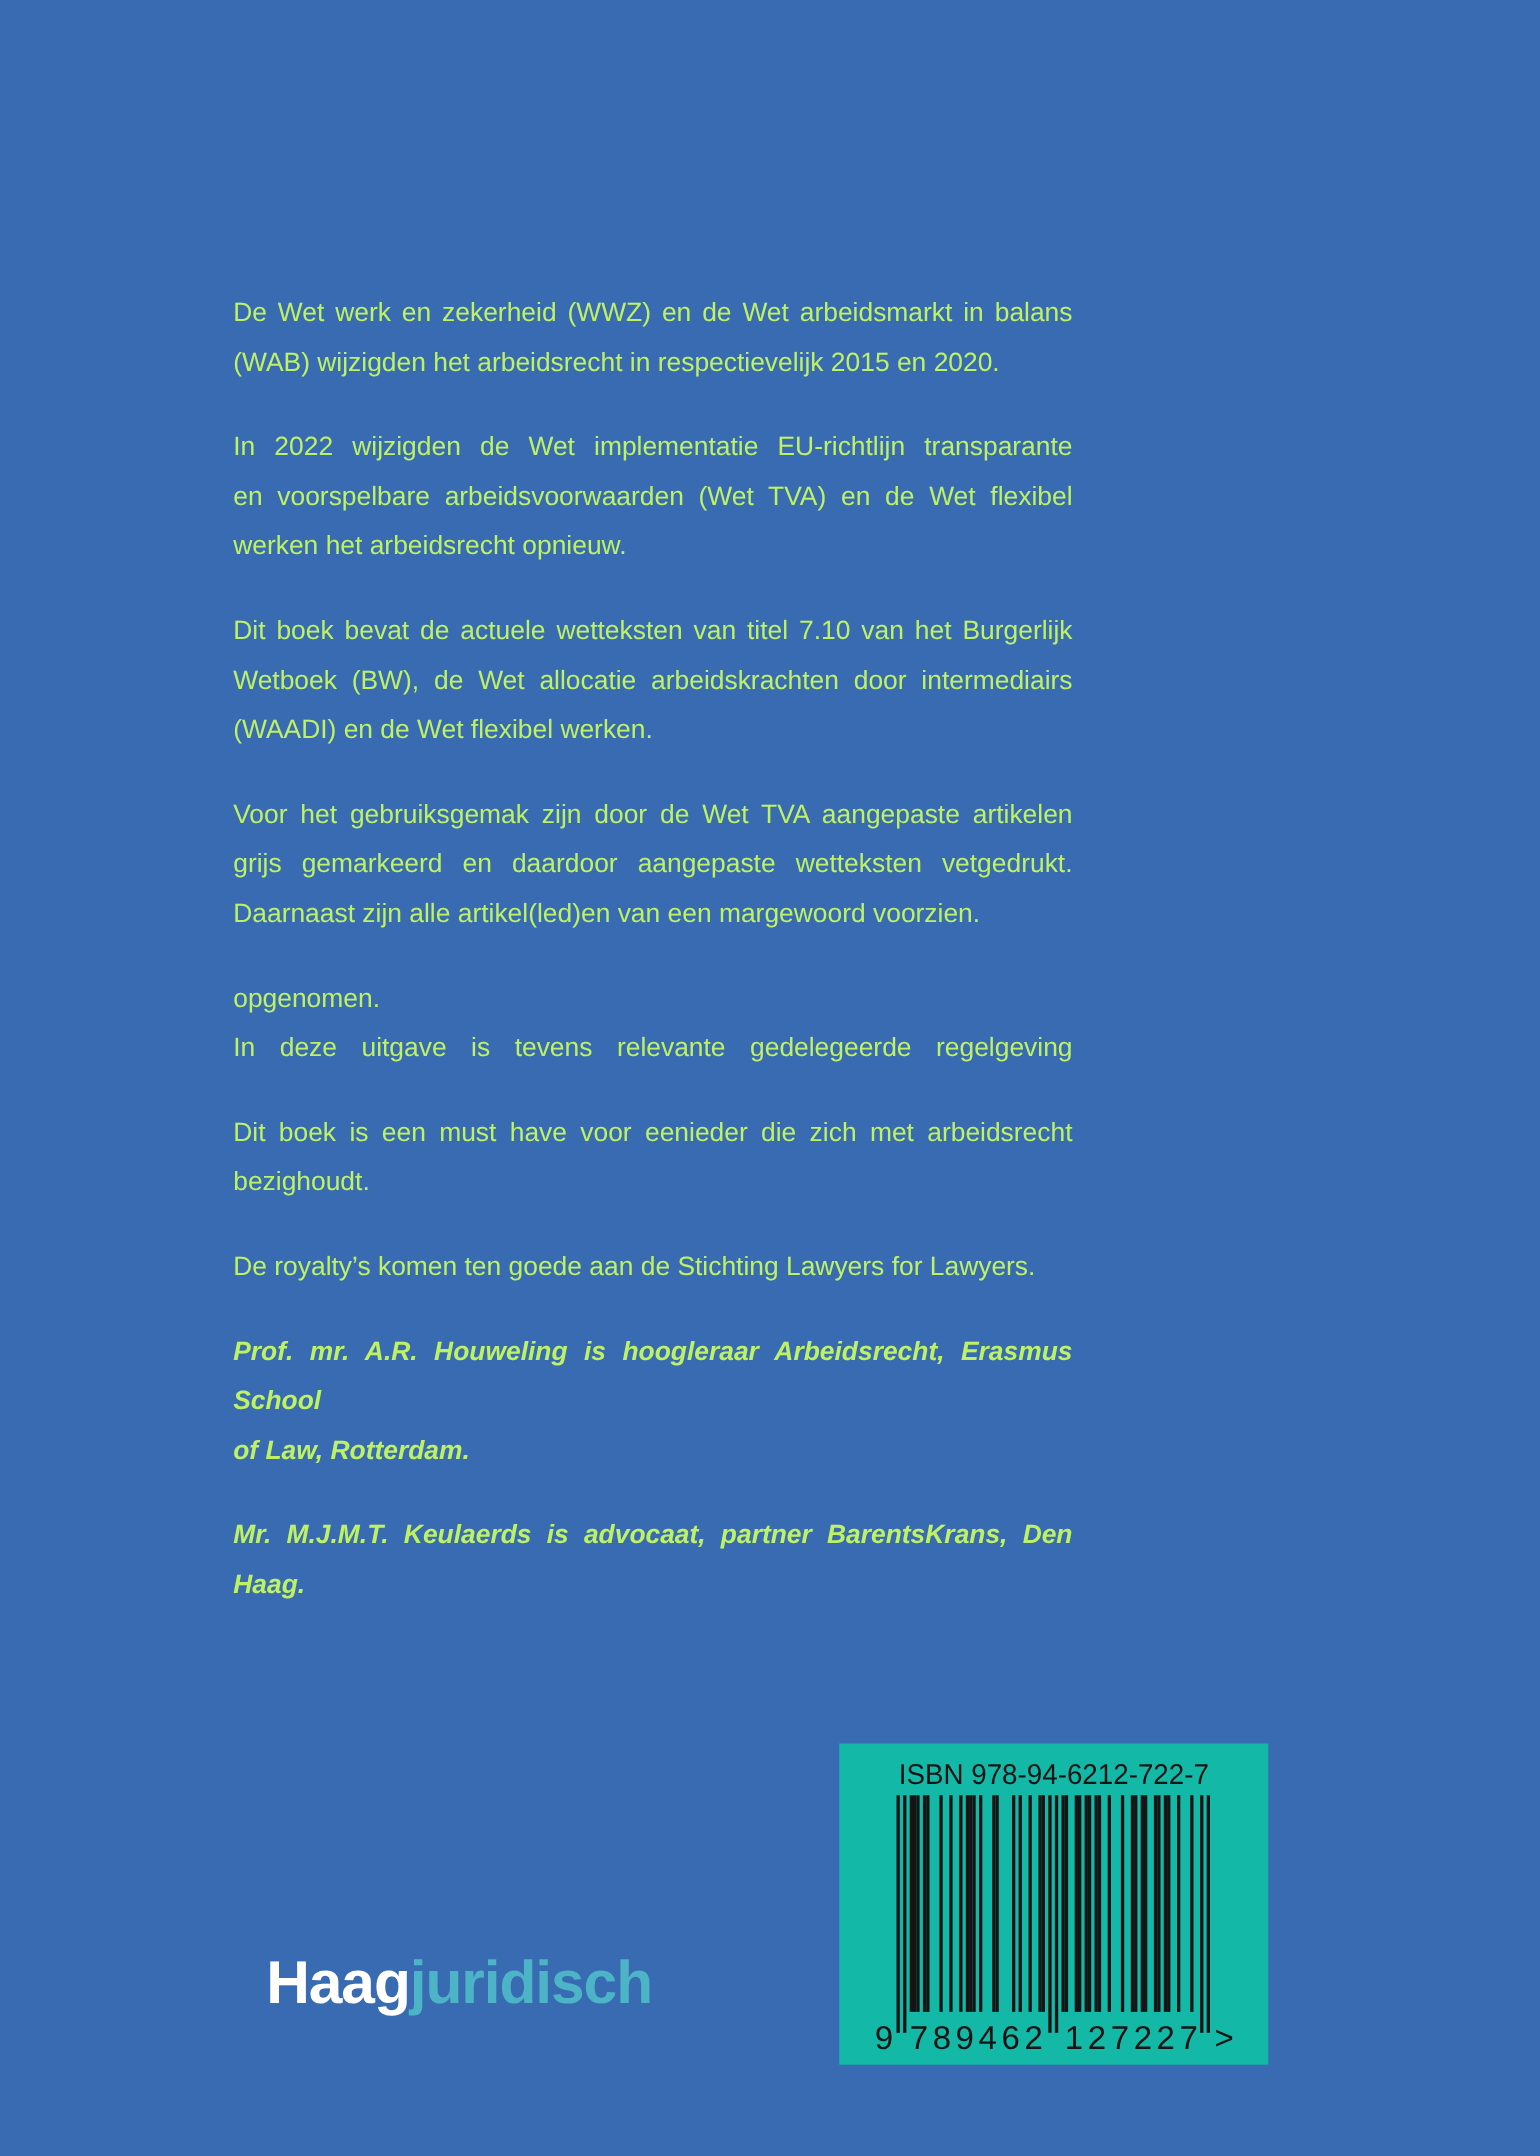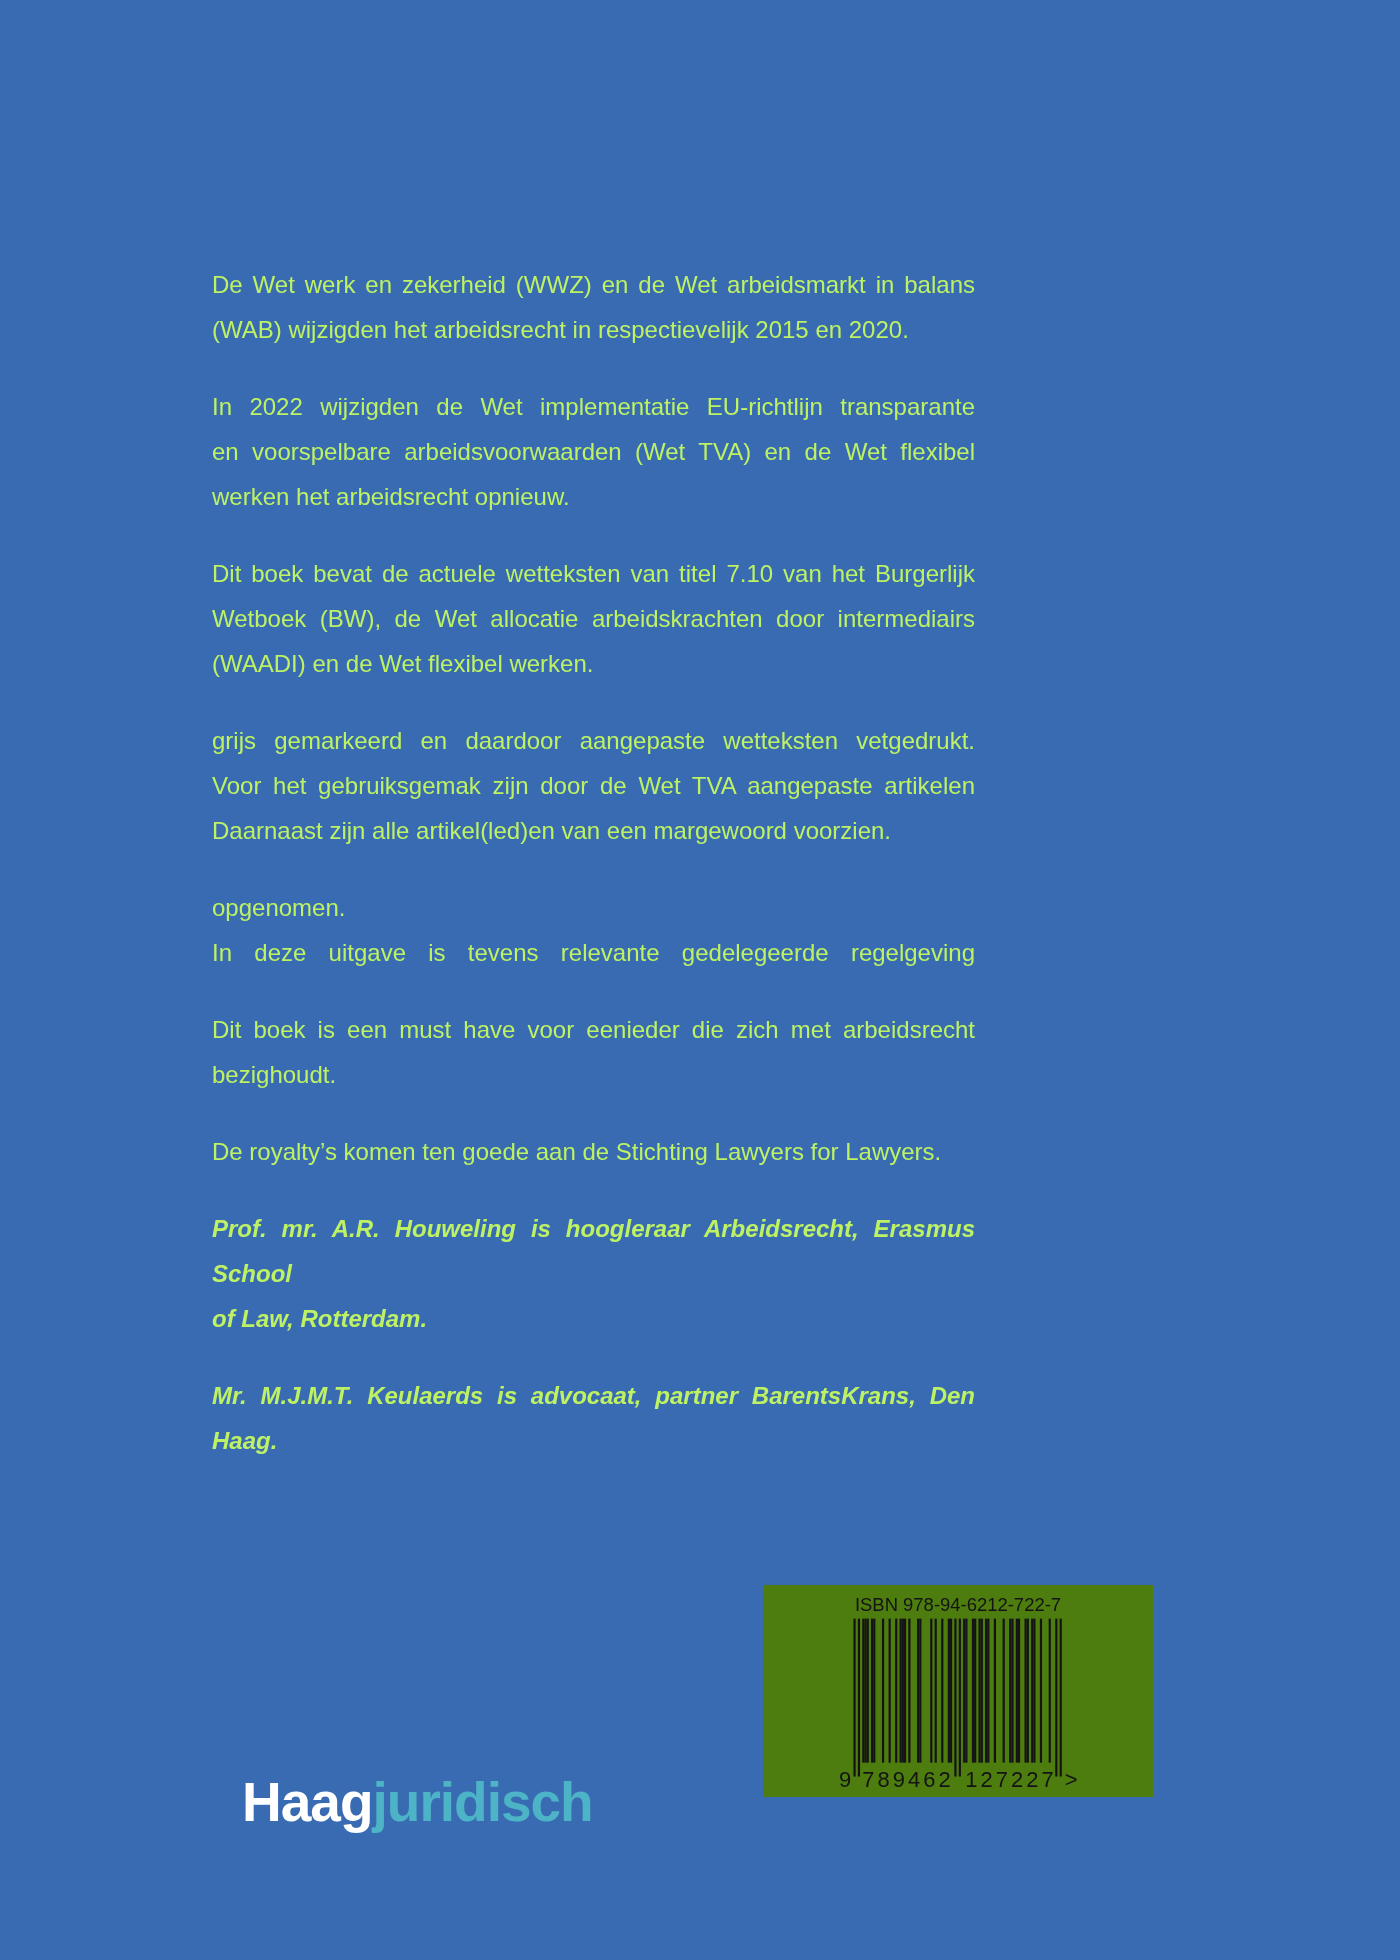--- a/index.html
+++ b/index.html
@@ -19,22 +19,22 @@
   .line{text-align:justify;text-align-last:justify;}
   .line.last{text-align-last:left;}
   .logo{
     position:absolute;left:242px;top:1772px;
     font-size:55px;font-weight:700;letter-spacing:-1px;line-height:1.1;
     white-space:nowrap;
   }
   .logo .boom{color:#ffffff;}
   .logo .jur{color:#4db3c6;}
   .barcode-box{
-    position:absolute;left:763px;top:1585px;width:390px;height:212px;
-    background:#4d7c0f;
+    position:absolute;left:763px;top:1585px;width:390px;height:292px;
+    background:#14b8a6;
   }
   .barcode-svg{display:block;width:100%;height:100%;}
   .bc-isbn{font-family:"Liberation Sans",sans-serif;font-size:26px;fill:#141414;}
   .bc-digit{font-family:"Liberation Sans",sans-serif;font-size:30px;fill:#141414;}
   #bars rect{fill:#141414;}
 </style>
 </head>
 <body>
 
 <div class="cover">
@@ -48,22 +48,22 @@
         <div class="line"><span>In 2022 wijzigden de Wet implementatie EU-richtlijn transparante</span></div>
         <div class="line"><span>en voorspelbare arbeidsvoorwaarden (Wet TVA) en de Wet flexibel</span></div>
         <div class="line last"><span>werken het arbeidsrecht opnieuw.</span></div>
       </div>
       <div class="para">
         <div class="line"><span>Dit boek bevat de actuele wetteksten van titel 7.10 van het Burgerlijk</span></div>
         <div class="line"><span>Wetboek (BW), de Wet allocatie arbeidskrachten door intermediairs</span></div>
         <div class="line last"><span>(WAADI) en de Wet flexibel werken.</span></div>
       </div>
       <div class="para">
+        <div class="line"><span>Voor het gebruiksgemak zijn door de Wet TVA aangepaste artikelen</span></div>
         <div class="line"><span>grijs gemarkeerd en daardoor aangepaste wetteksten vetgedrukt.</span></div>
-        <div class="line"><span>Voor het gebruiksgemak zijn door de Wet TVA aangepaste artikelen</span></div>
         <div class="line last"><span>Daarnaast zijn alle artikel(led)en van een margewoord voorzien.</span></div>
       </div>
       <div class="para">
         <div class="line last"><span>opgenomen.</span></div>
         <div class="line"><span>In deze uitgave is tevens relevante gedelegeerde regelgeving</span></div>
       </div>
       <div class="para">
         <div class="line"><span>Dit boek is een </span><span class="it">must have</span><span> voor eenieder die zich met arbeidsrecht</span></div>
         <div class="line last"><span>bezighoudt.</span></div>
       </div>

